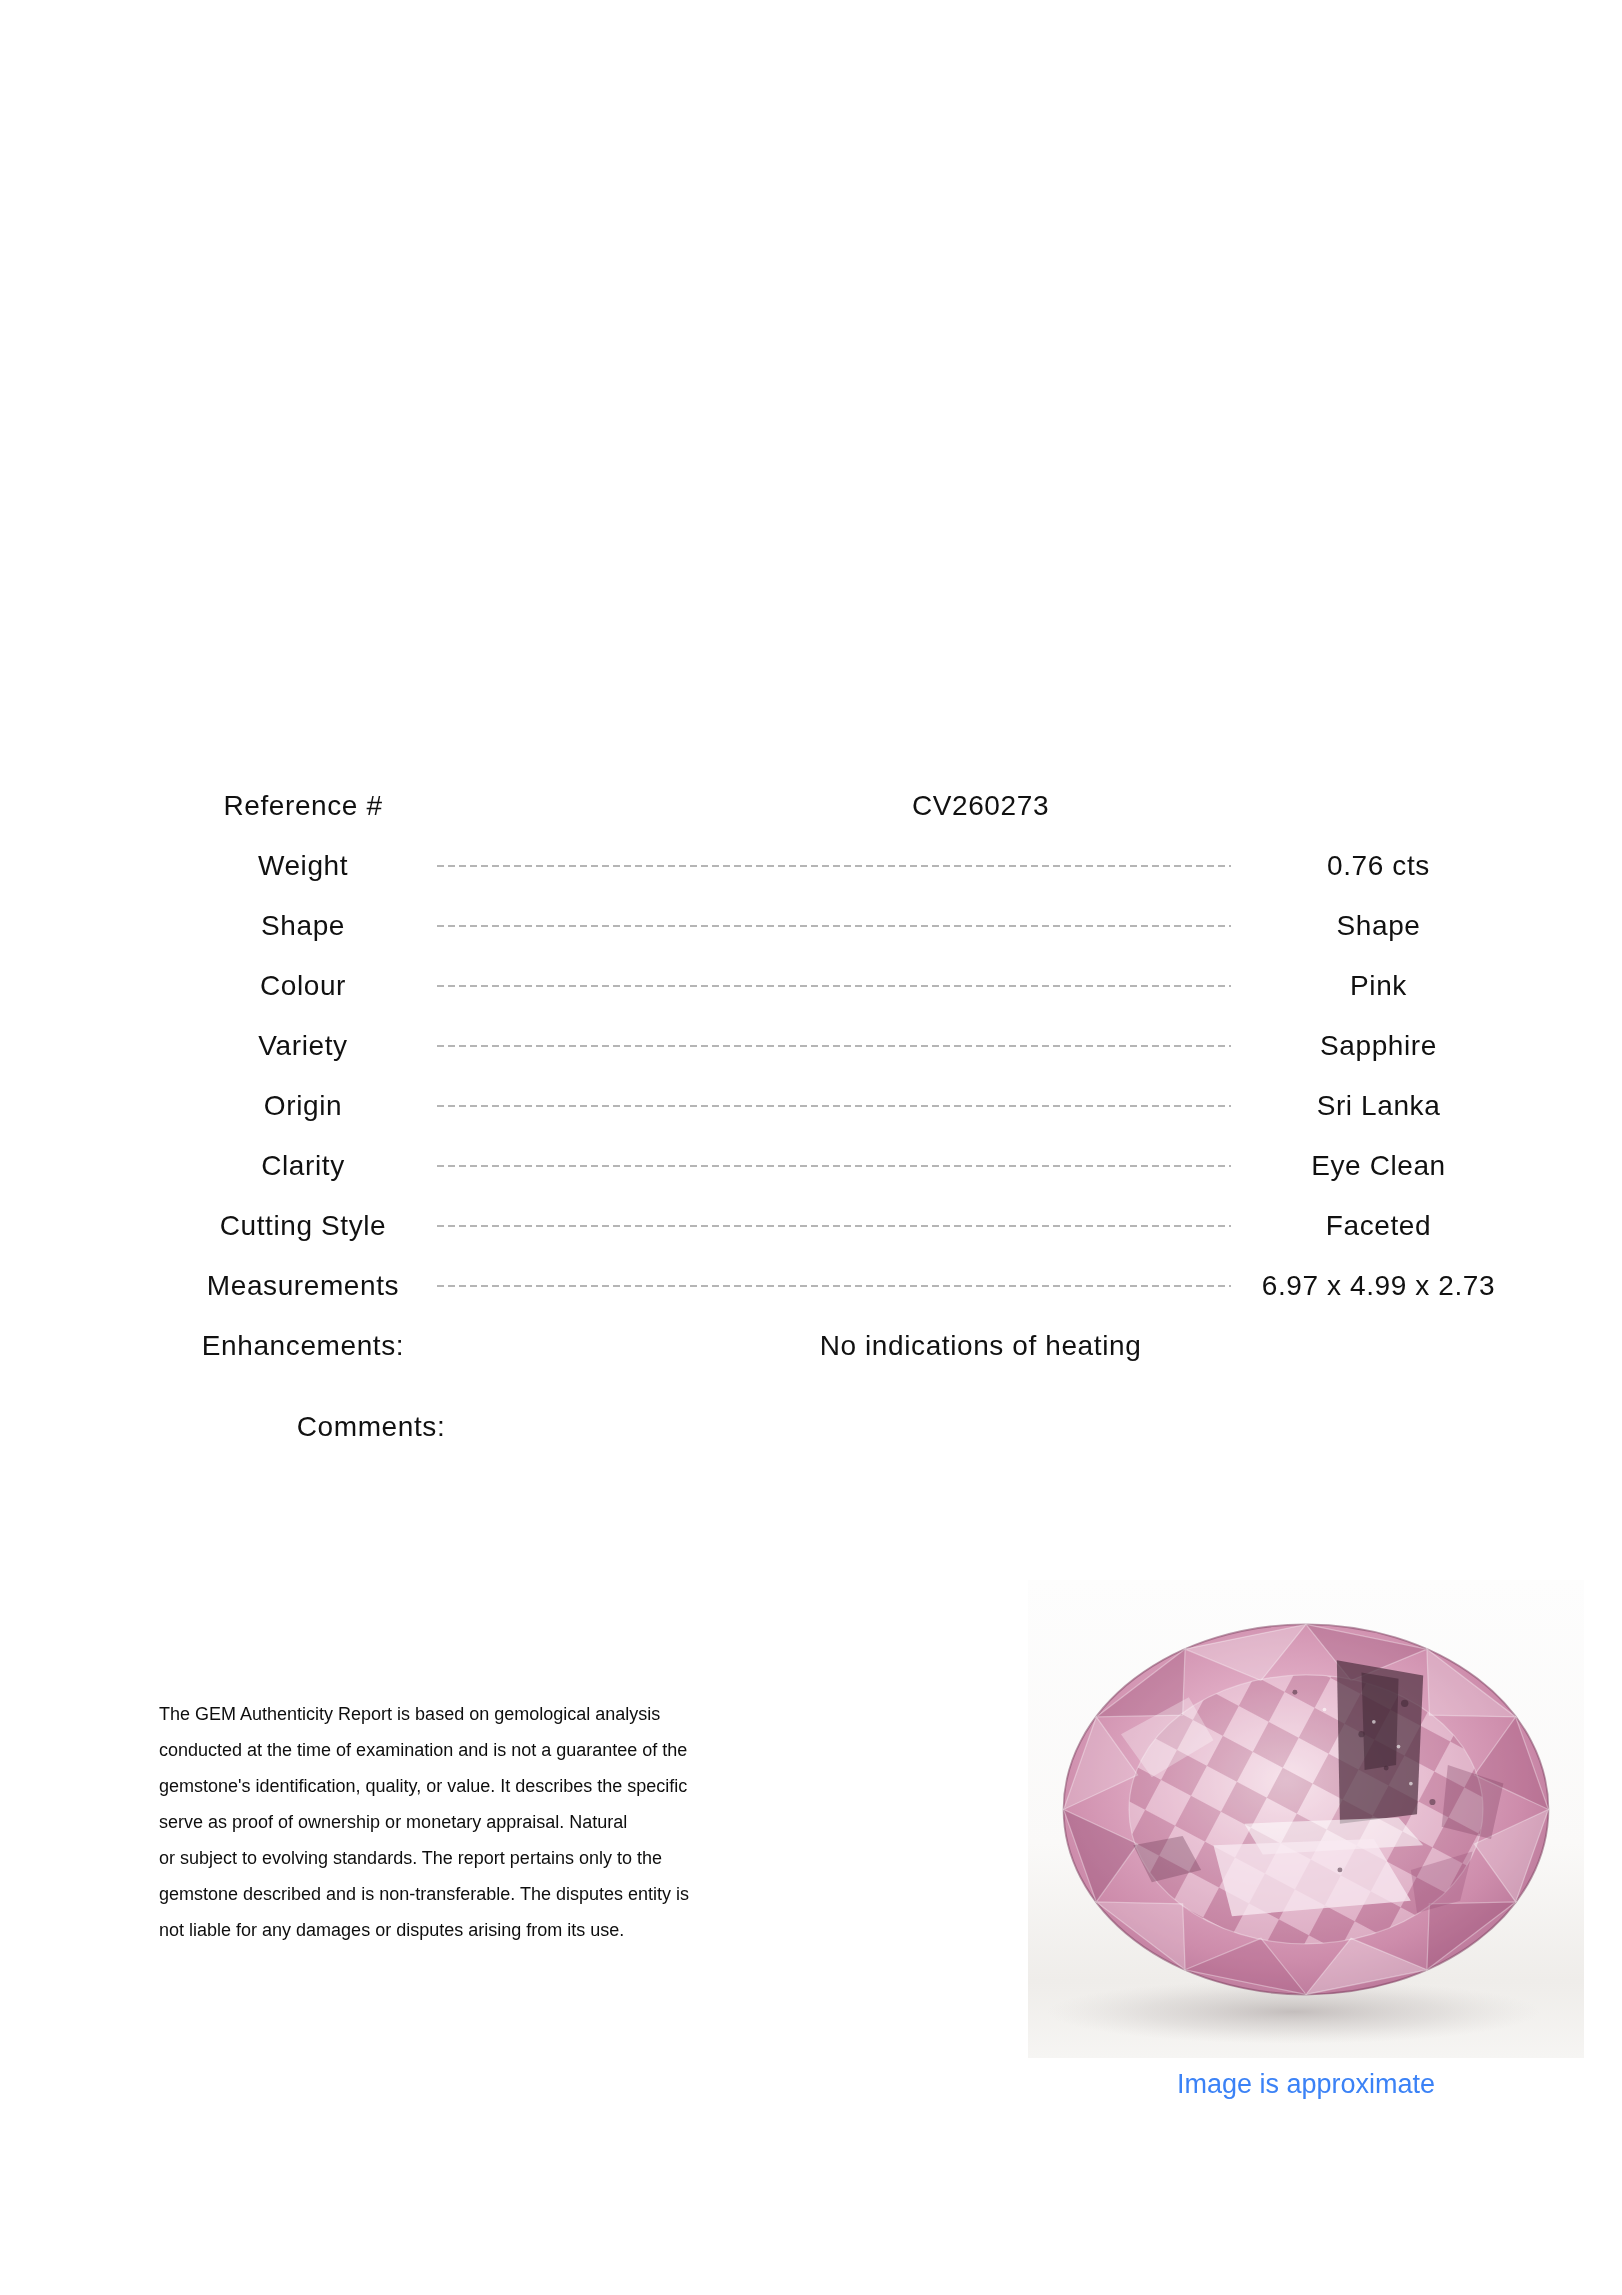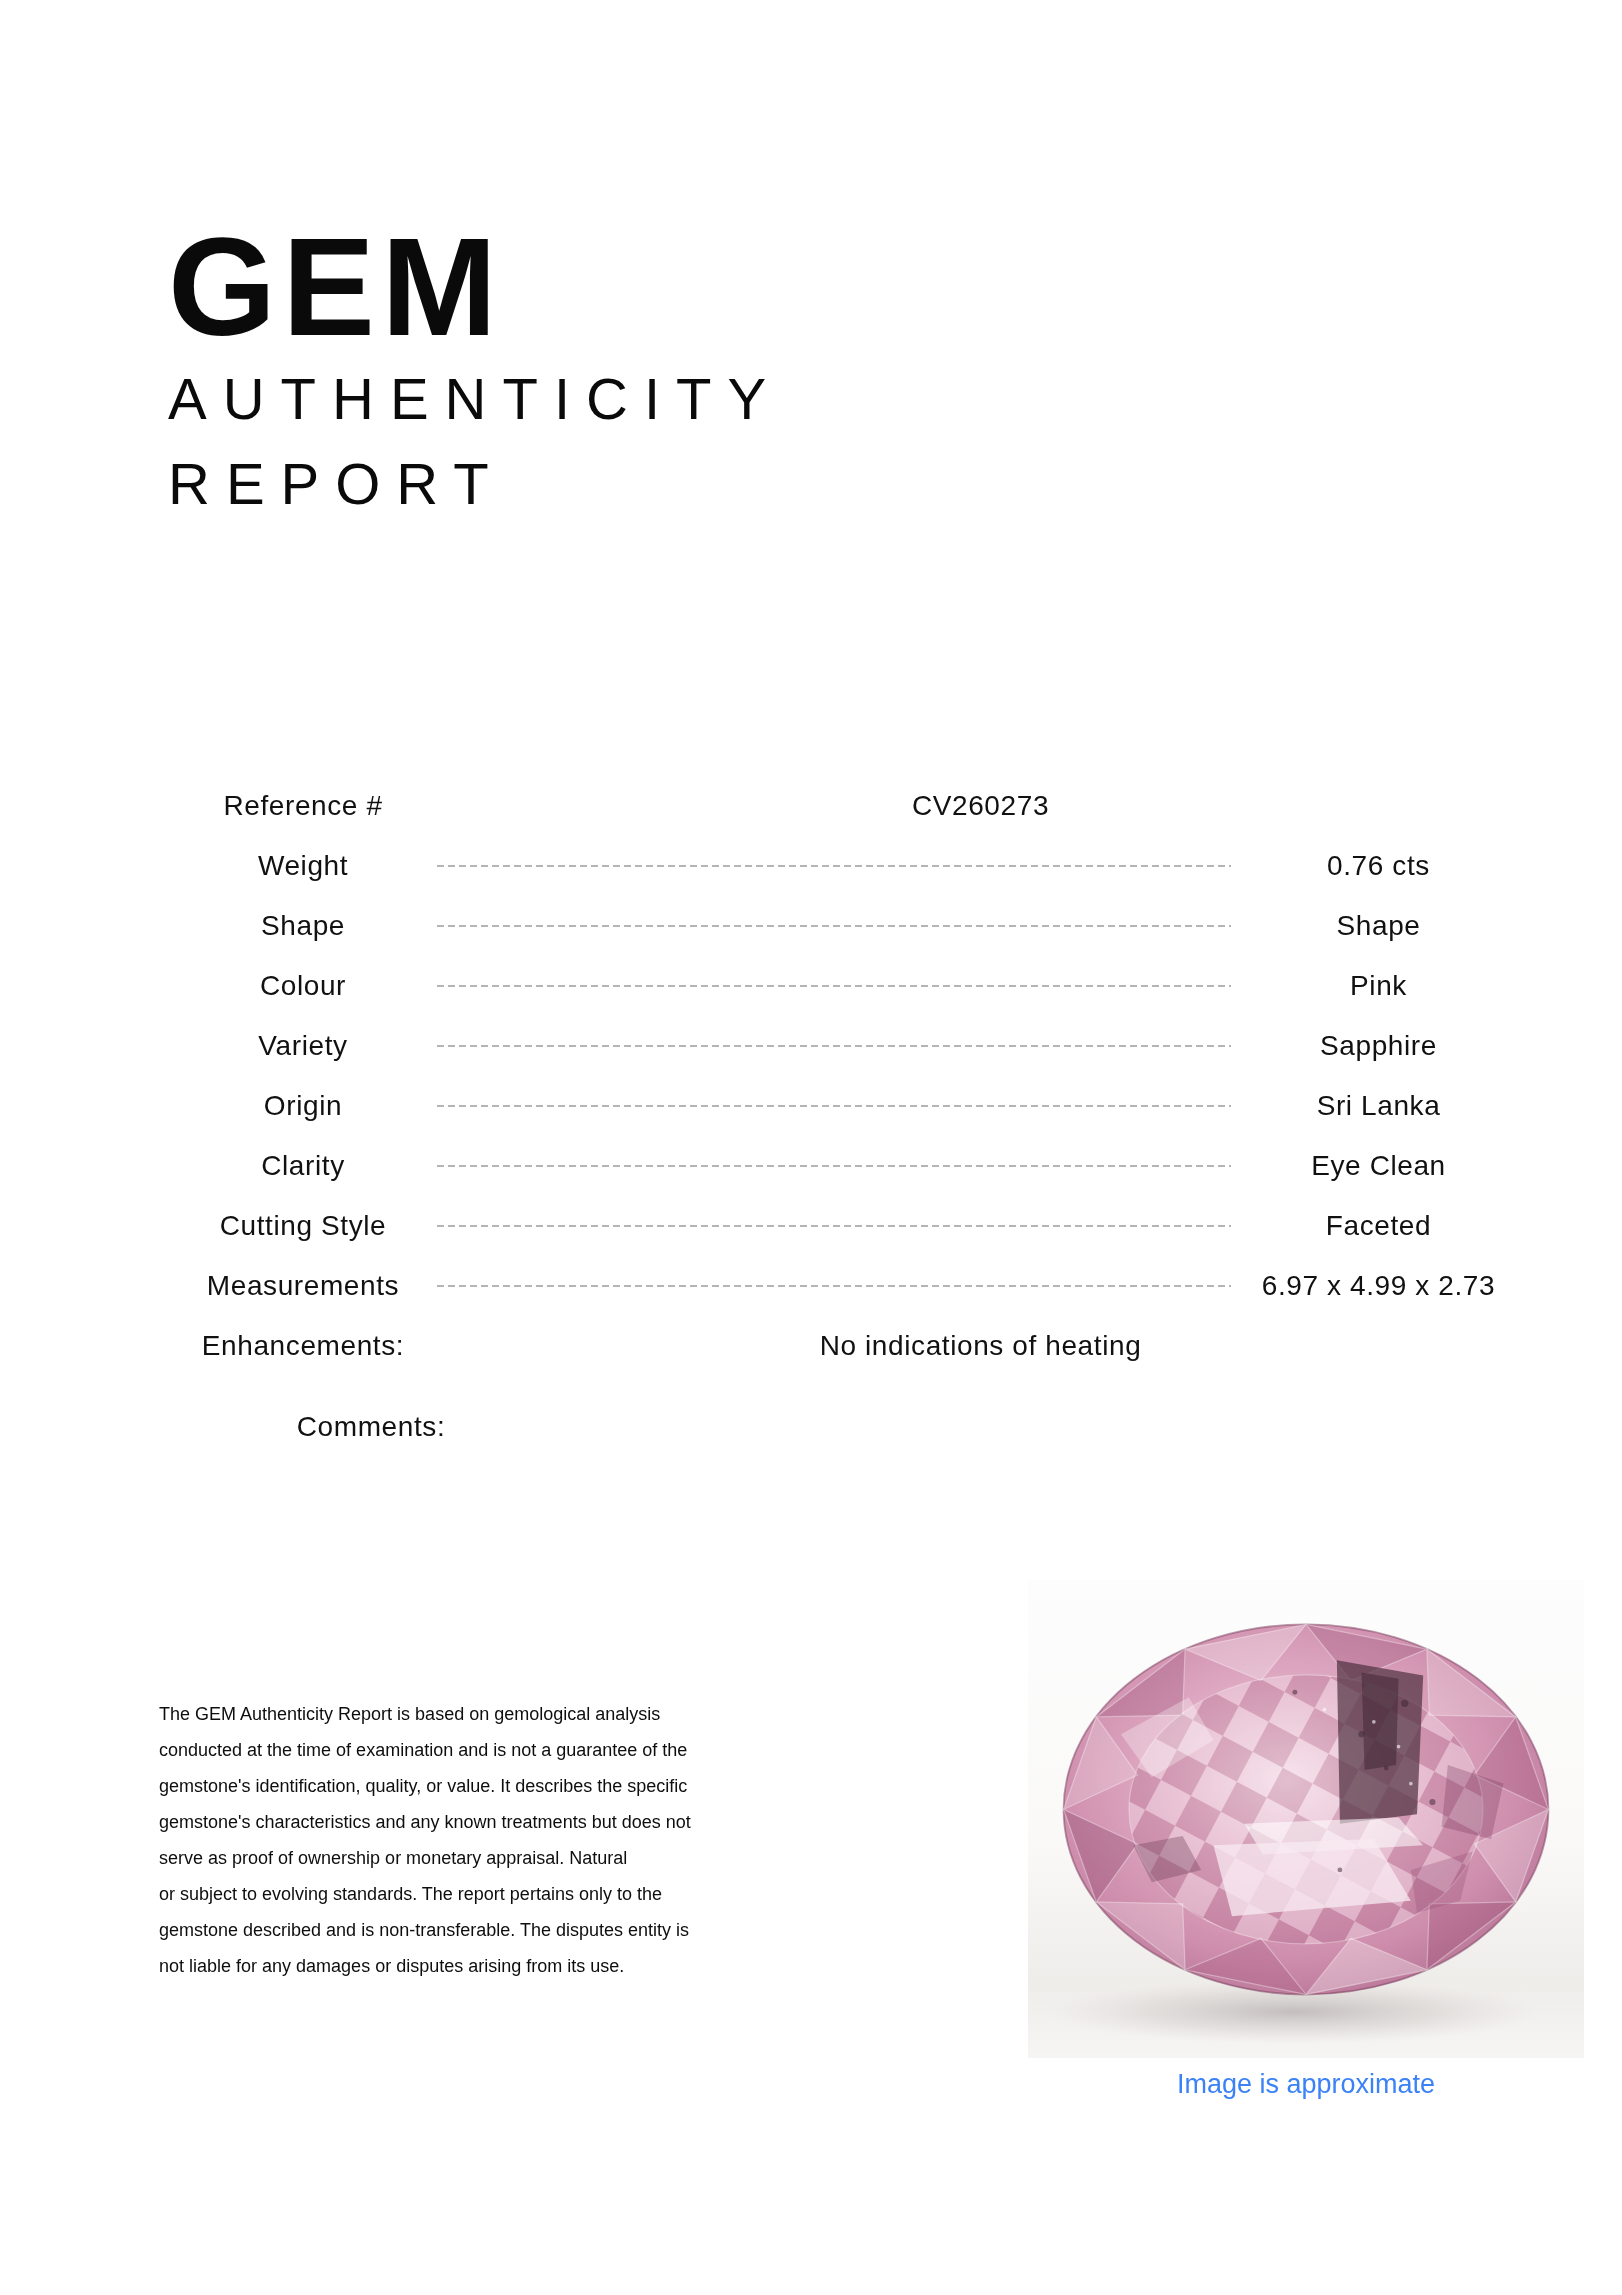--- a/index.html
+++ b/index.html
@@ -58,27 +58,20 @@
   .photo-caption {
     position:absolute; left:1028px; top:2069px; width:556px;
     text-align:center; font-size:27px; color:#3b82f6;
   }
 </style>
 </head>
 <body>
 
 <div class="page">
 
-  <div class="title-block">
-    <div class="main-title">GEM</div>
-    <div class="subtitle">
-      <div>AUTHENTICITY</div>
-      <div>REPORT</div>
-    </div>
-  </div>
 
   <div class="fields">
 
     <div class="field-row">
       <span class="label">Reference #</span>
       <span class="value-near">CV260273</span>
     </div>
 
     <div class="field-row">
       <span class="label">Weight</span>
@@ -137,21 +130,20 @@
       <span class="label">Comments:</span>
       <span class="value-near"></span>
     </div>
 
   </div>
 
   <div class="disclaimer">
     <div class="line">The GEM Authenticity Report is based on gemological analysis</div>
     <div class="line">conducted at the time of examination and is not a guarantee of the</div>
     <div class="line">gemstone's identification, quality, or value. It describes the specific</div>
-    <div class="line">gemstone's characteristics and any known treatments but does not</div>
     <div class="line">serve as proof of ownership or monetary appraisal. Natural</div>
     <div class="line">or subject to evolving standards. The report pertains only to the</div>
     <div class="line">gemstone described and is non-transferable. The disputes entity is</div>
     <div class="line">not liable for any damages or disputes arising from its use.</div>
   </div>
 
   <div class="photo">
     <svg viewBox="0 0 900 775">
       <defs>
         <radialGradient id="gbase" cx="46%" cy="42%" r="68%">

